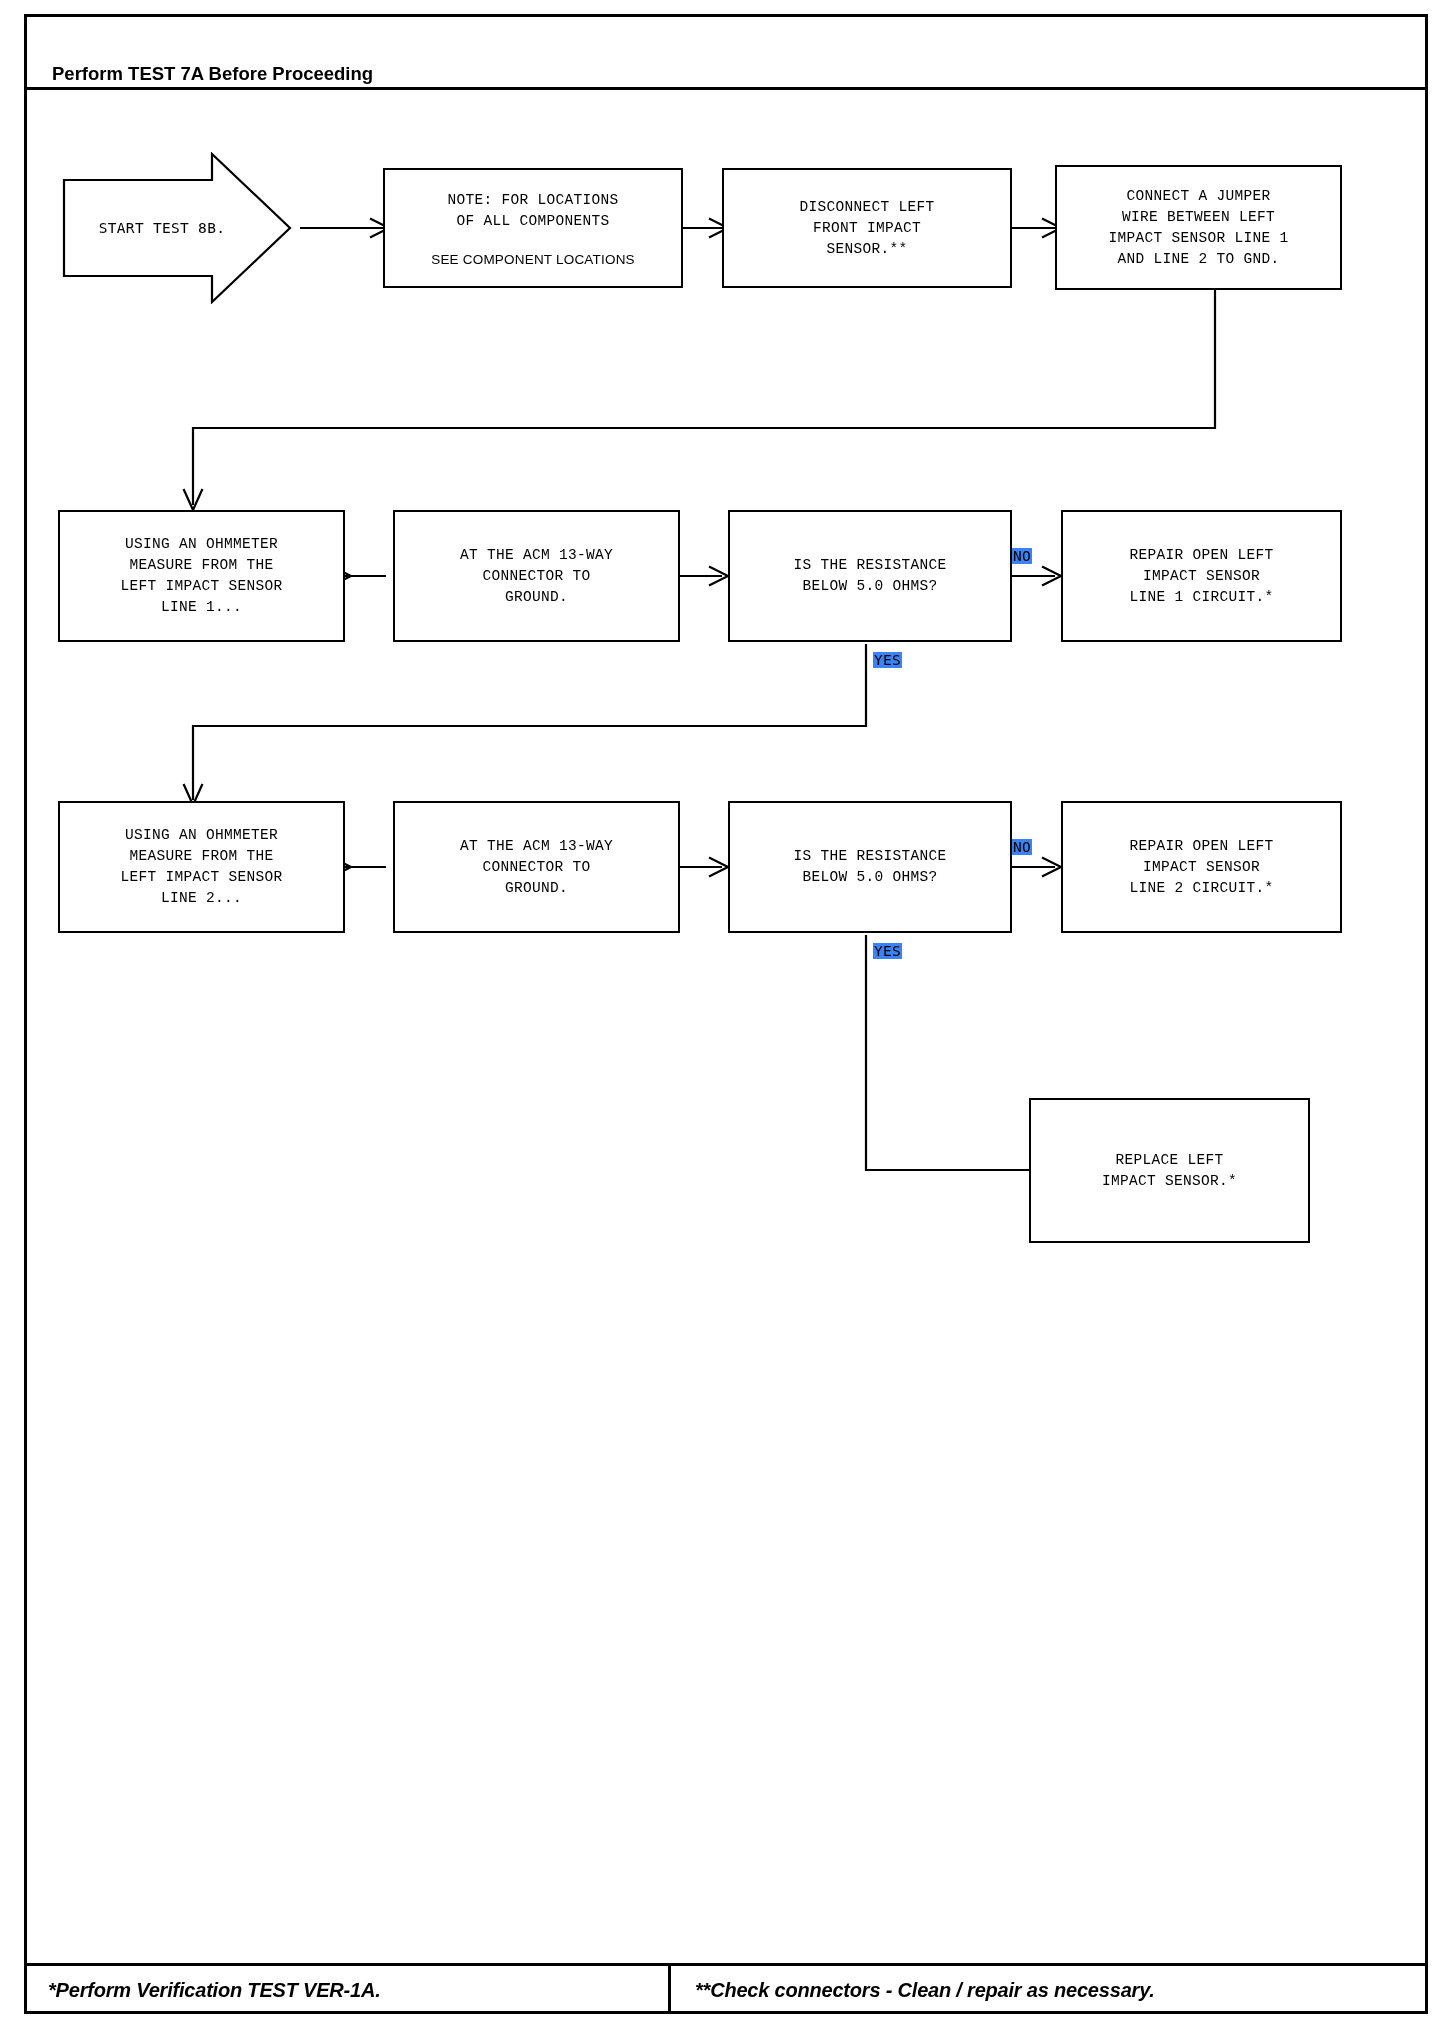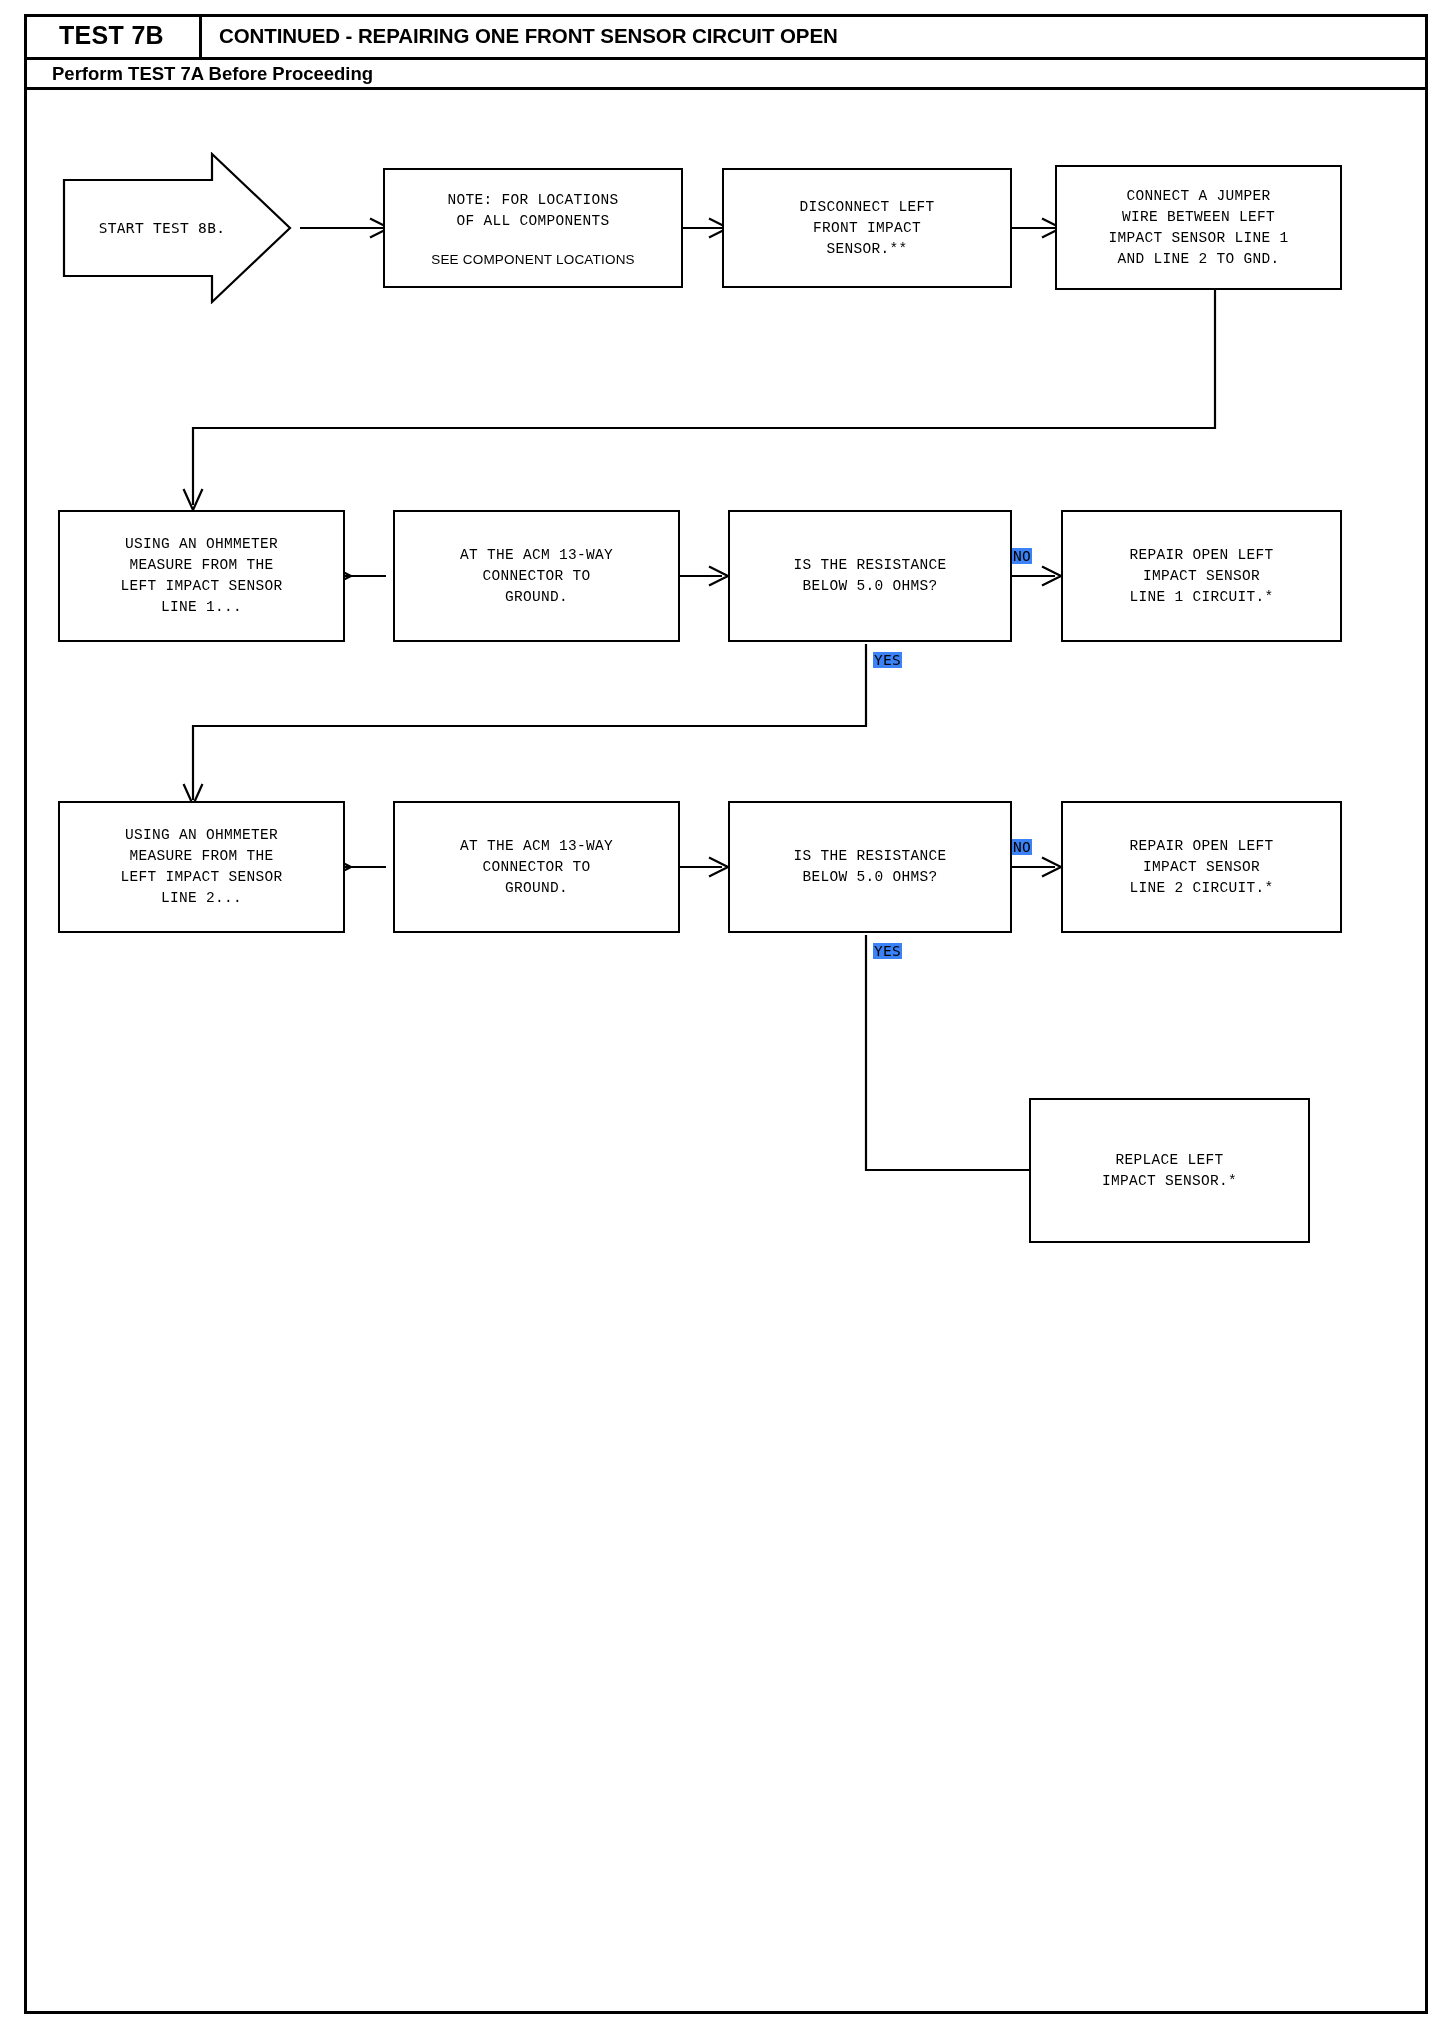--- a/index.html
+++ b/index.html
@@ -140,28 +140,20 @@
     pointer-events:none;
   }
 </style>
 </head>
 <body>
 
 <div id="page">
 
   <div class="frame"></div>
 
-  <div class="hdr">
-    <div class="hdr-testcell">
-      <span>TEST 7B</span>
-    </div>
-    <div class="hdr-title">
-      <span>CONTINUED - REPAIRING ONE FRONT SENSOR CIRCUIT OPEN</span>
-    </div>
-  </div>
 
   <div class="subhdr">
     <span>Perform TEST 7A Before Proceeding</span>
   </div>
 
   <div id="canvas">
 
     <svg class="wires" viewBox="0 0 1456 2030">
       <g stroke="#000" stroke-width="2.2" fill="none">
 
@@ -288,14 +280,22 @@
     <div class="edge-label" style="left:1012px;top:839px;">NO</div>
     <div class="edge-label" style="left:873px;top:943px;">YES</div>
 
     <div class="node" style="left:1029px;top:1098px;width:281px;height:145px;">
       <div class="txt">REPLACE LEFT
 IMPACT SENSOR.*</div>
     </div>
 
   </div>
 
+  <div class="ftr">
+    <div class="ftr-left">
+      <span>*Perform Verification TEST VER-1A.</span>
+    </div>
+    <div class="ftr-right">
+      <span>**Check connectors - Clean / repair as necessary.</span>
+    </div>
+  </div>
 
 </div>
 
 </body></html>

